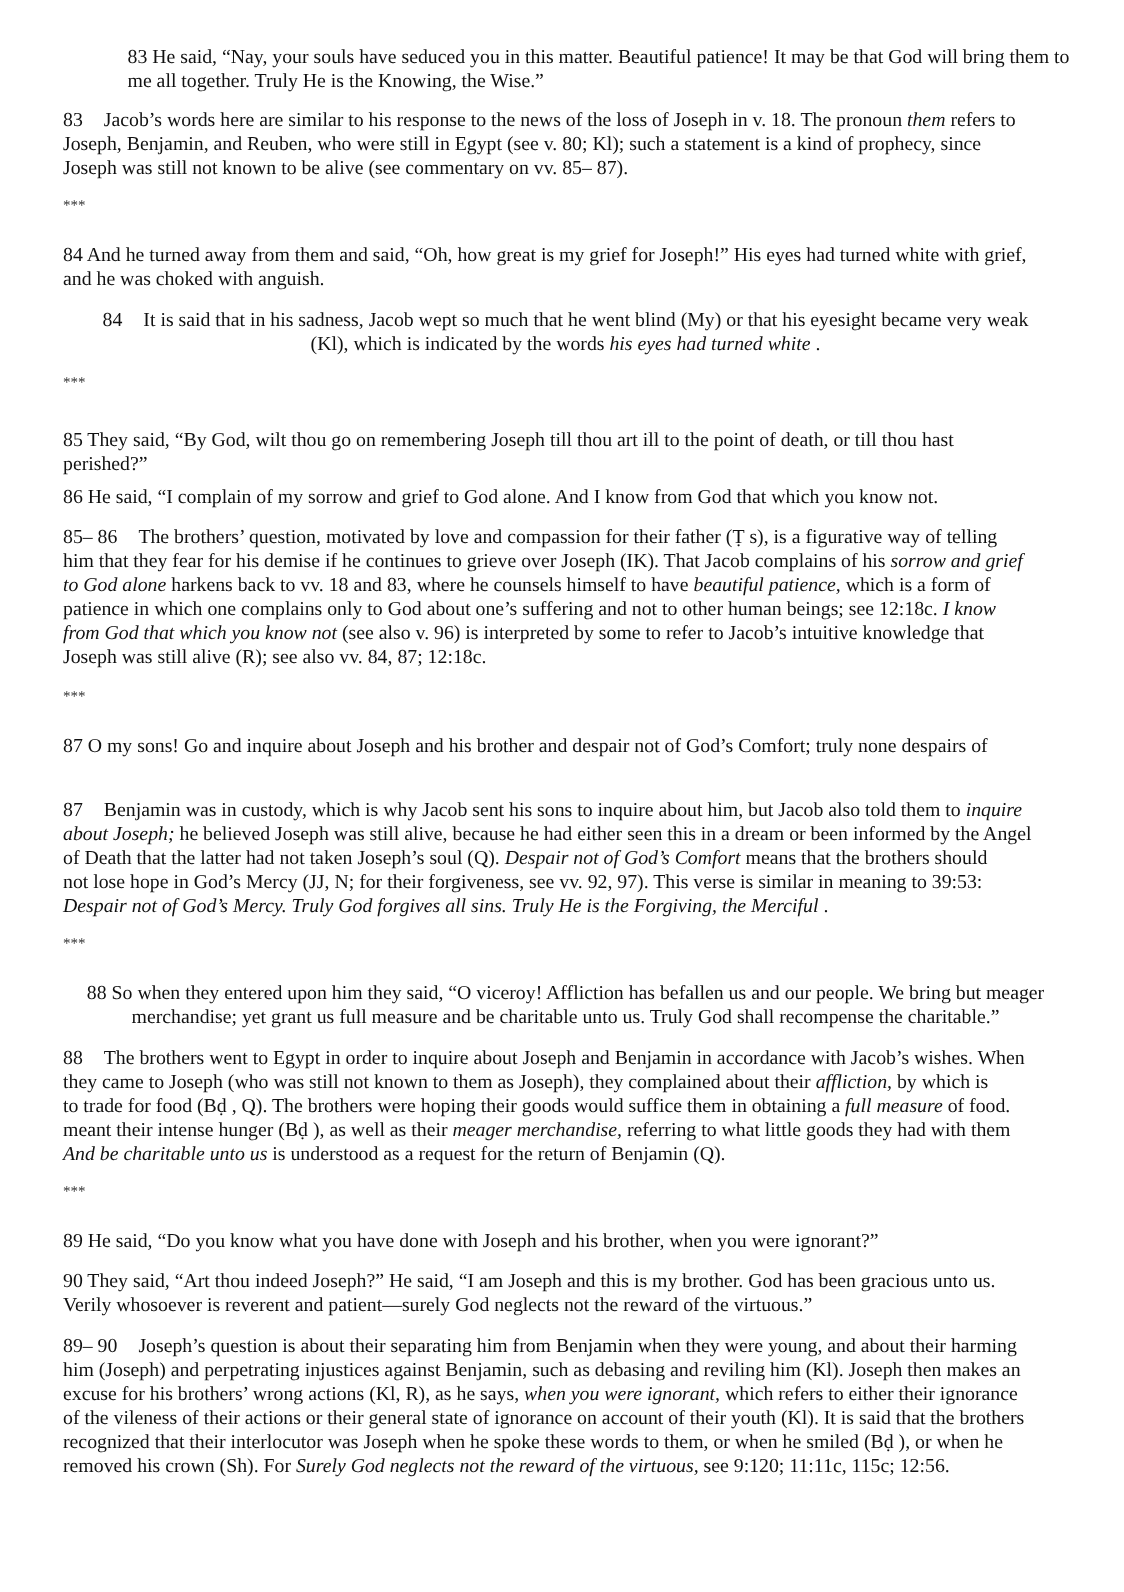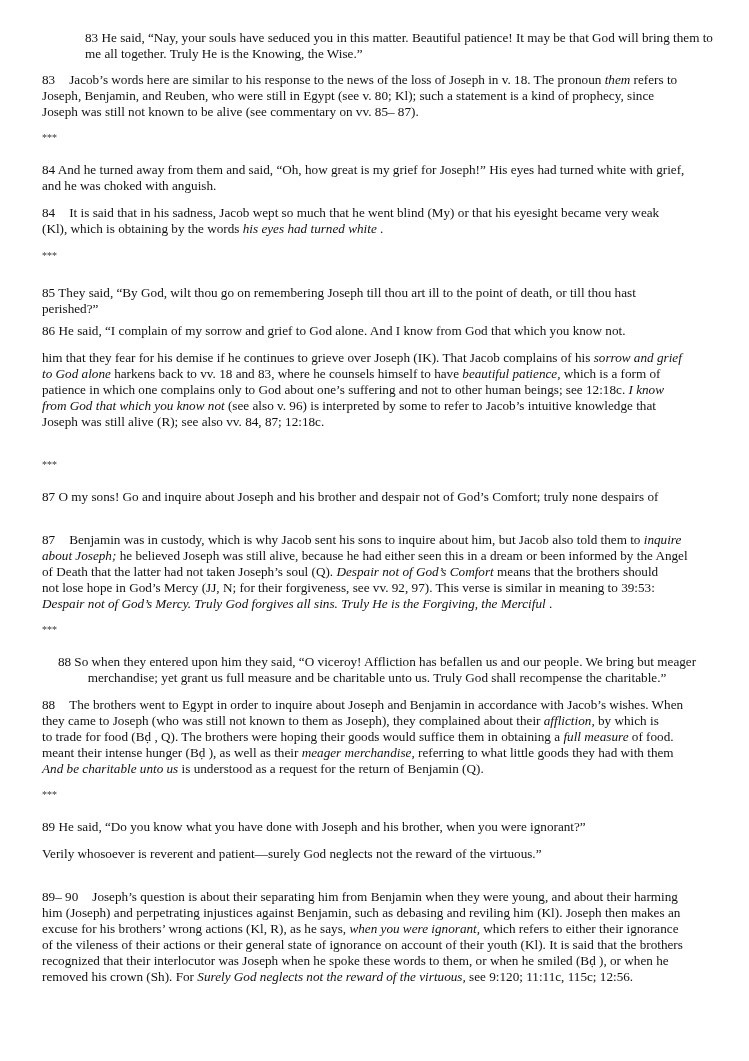--- a/index.html
+++ b/index.html
@@ -28,35 +28,36 @@
       <span class="ln"><span>Joseph, Benjamin, and Reuben, who were still in Egypt (see v. 80; Kl); such a statement is a kind of prophecy, since</span></span>
       <span class="ln"><span>Joseph was still not known to be alive (see commentary on vv. 85– 87).</span></span>
     </div>
     <div class="blk" style="top: 100px;">
       <span class="ln sep"><span>***</span></span>
     </div>
     <div class="blk" style="top: 132px;">
       <span class="ln"><span>84 And he turned away from them and said, “Oh, how great is my grief for Joseph!” His eyes had turned white with grief,</span></span>
       <span class="ln"><span>and he was choked with anguish.</span></span>
     </div>
-    <div class="blk" style="top: 175px;">
+    <div class="blk" style="top: 175px; text-align: center;">
       <span class="ln"><span>84</span><span class="gap"></span><span>It is said that in his sadness, Jacob wept so much that he went blind (My) or that his eyesight became very weak</span></span>
-      <span class="ln"><span>(Kl), which is obtaining by the words </span><i>his eyes had turned white</i><span> .</span></span>
+      <span class="ln"><span>(Kl), which is indicated by the words </span><i>his eyes had turned white</i><span> .</span></span>
     </div>
     <div class="blk" style="top: 218px;">
       <span class="ln sep"><span>***</span></span>
     </div>
     <div class="blk" style="top: 255px;">
       <span class="ln"><span>85 They said, “By God, wilt thou go on remembering Joseph till thou art ill to the point of death, or till thou hast</span></span>
       <span class="ln"><span>perished?”</span></span>
     </div>
     <div class="blk" style="top: 293px;">
       <span class="ln"><span>86 He said, “I complain of my sorrow and grief to God alone. And I know from God that which you know not.</span></span>
     </div>
     <div class="blk" style="top: 320px;">
+      <span class="ln"><span>85– 86</span><span class="gap"></span><span>The brothers’ question, motivated by love and compassion for their father (Ṭ s), is a figurative way of telling</span></span>
       <span class="ln"><span>him that they fear for his demise if he continues to grieve over Joseph (IK). That Jacob complains of his </span><i>sorrow and grief</i></span>
       <span class="ln"><i>to God alone</i><span> harkens back to vv. 18 and 83, where he counsels himself to have </span><i>beautiful patience,</i><span> which is a form of</span></span>
       <span class="ln"><span>patience in which one complains only to God about one’s suffering and not to other human beings; see 12:18c. </span><i>I know</i></span>
       <span class="ln"><i>from God that which you know not</i><span> (see also v. 96) is interpreted by some to refer to Jacob’s intuitive knowledge that</span></span>
       <span class="ln"><span>Joseph was still alive (R); see also vv. 84, 87; 12:18c.</span></span>
     </div>
     <div class="blk" style="top: 427px;">
       <span class="ln sep"><span>***</span></span>
     </div>
     <div class="blk" style="top: 459px;">
@@ -83,20 +84,21 @@
       <span class="ln"><span>meant their intense hunger (Bḍ ), as well as their </span><i>meager merchandise,</i><span> referring to what little goods they had with them</span></span>
       <span class="ln"><i>And be charitable unto us</i><span> is understood as a request for the return of Benjamin (Q).</span></span>
     </div>
     <div class="blk" style="top: 757px;">
       <span class="ln sep"><span>***</span></span>
     </div>
     <div class="blk" style="top: 789px;">
       <span class="ln"><span>89 He said, “Do you know what you have done with Joseph and his brother, when you were ignorant?”</span></span>
     </div>
     <div class="blk" style="top: 816px;">
+      <span class="ln"><span>90 They said, “Art thou indeed Joseph?” He said, “I am Joseph and this is my brother. God has been gracious unto us.</span></span>
       <span class="ln"><span>Verily whosoever is reverent and patient—surely God neglects not the reward of the virtuous.”</span></span>
     </div>
     <div class="blk" style="top: 859px;">
       <span class="ln"><span>89– 90</span><span class="gap"></span><span>Joseph’s question is about their separating him from Benjamin when they were young, and about their harming</span></span>
       <span class="ln"><span>him (Joseph) and perpetrating injustices against Benjamin, such as debasing and reviling him (Kl). Joseph then makes an</span></span>
       <span class="ln"><span>excuse for his brothers’ wrong actions (Kl, R), as he says, </span><i>when you were ignorant,</i><span> which refers to either their ignorance</span></span>
       <span class="ln"><span>of the vileness of their actions or their general state of ignorance on account of their youth (Kl). It is said that the brothers</span></span>
       <span class="ln"><span>recognized that their interlocutor was Joseph when he spoke these words to them, or when he smiled (Bḍ ), or when he</span></span>
       <span class="ln"><span>removed his crown (Sh). For </span><i>Surely God neglects not the reward of the virtuous,</i><span> see 9:120; 11:11c, 115c; 12:56.</span></span>
     </div>

